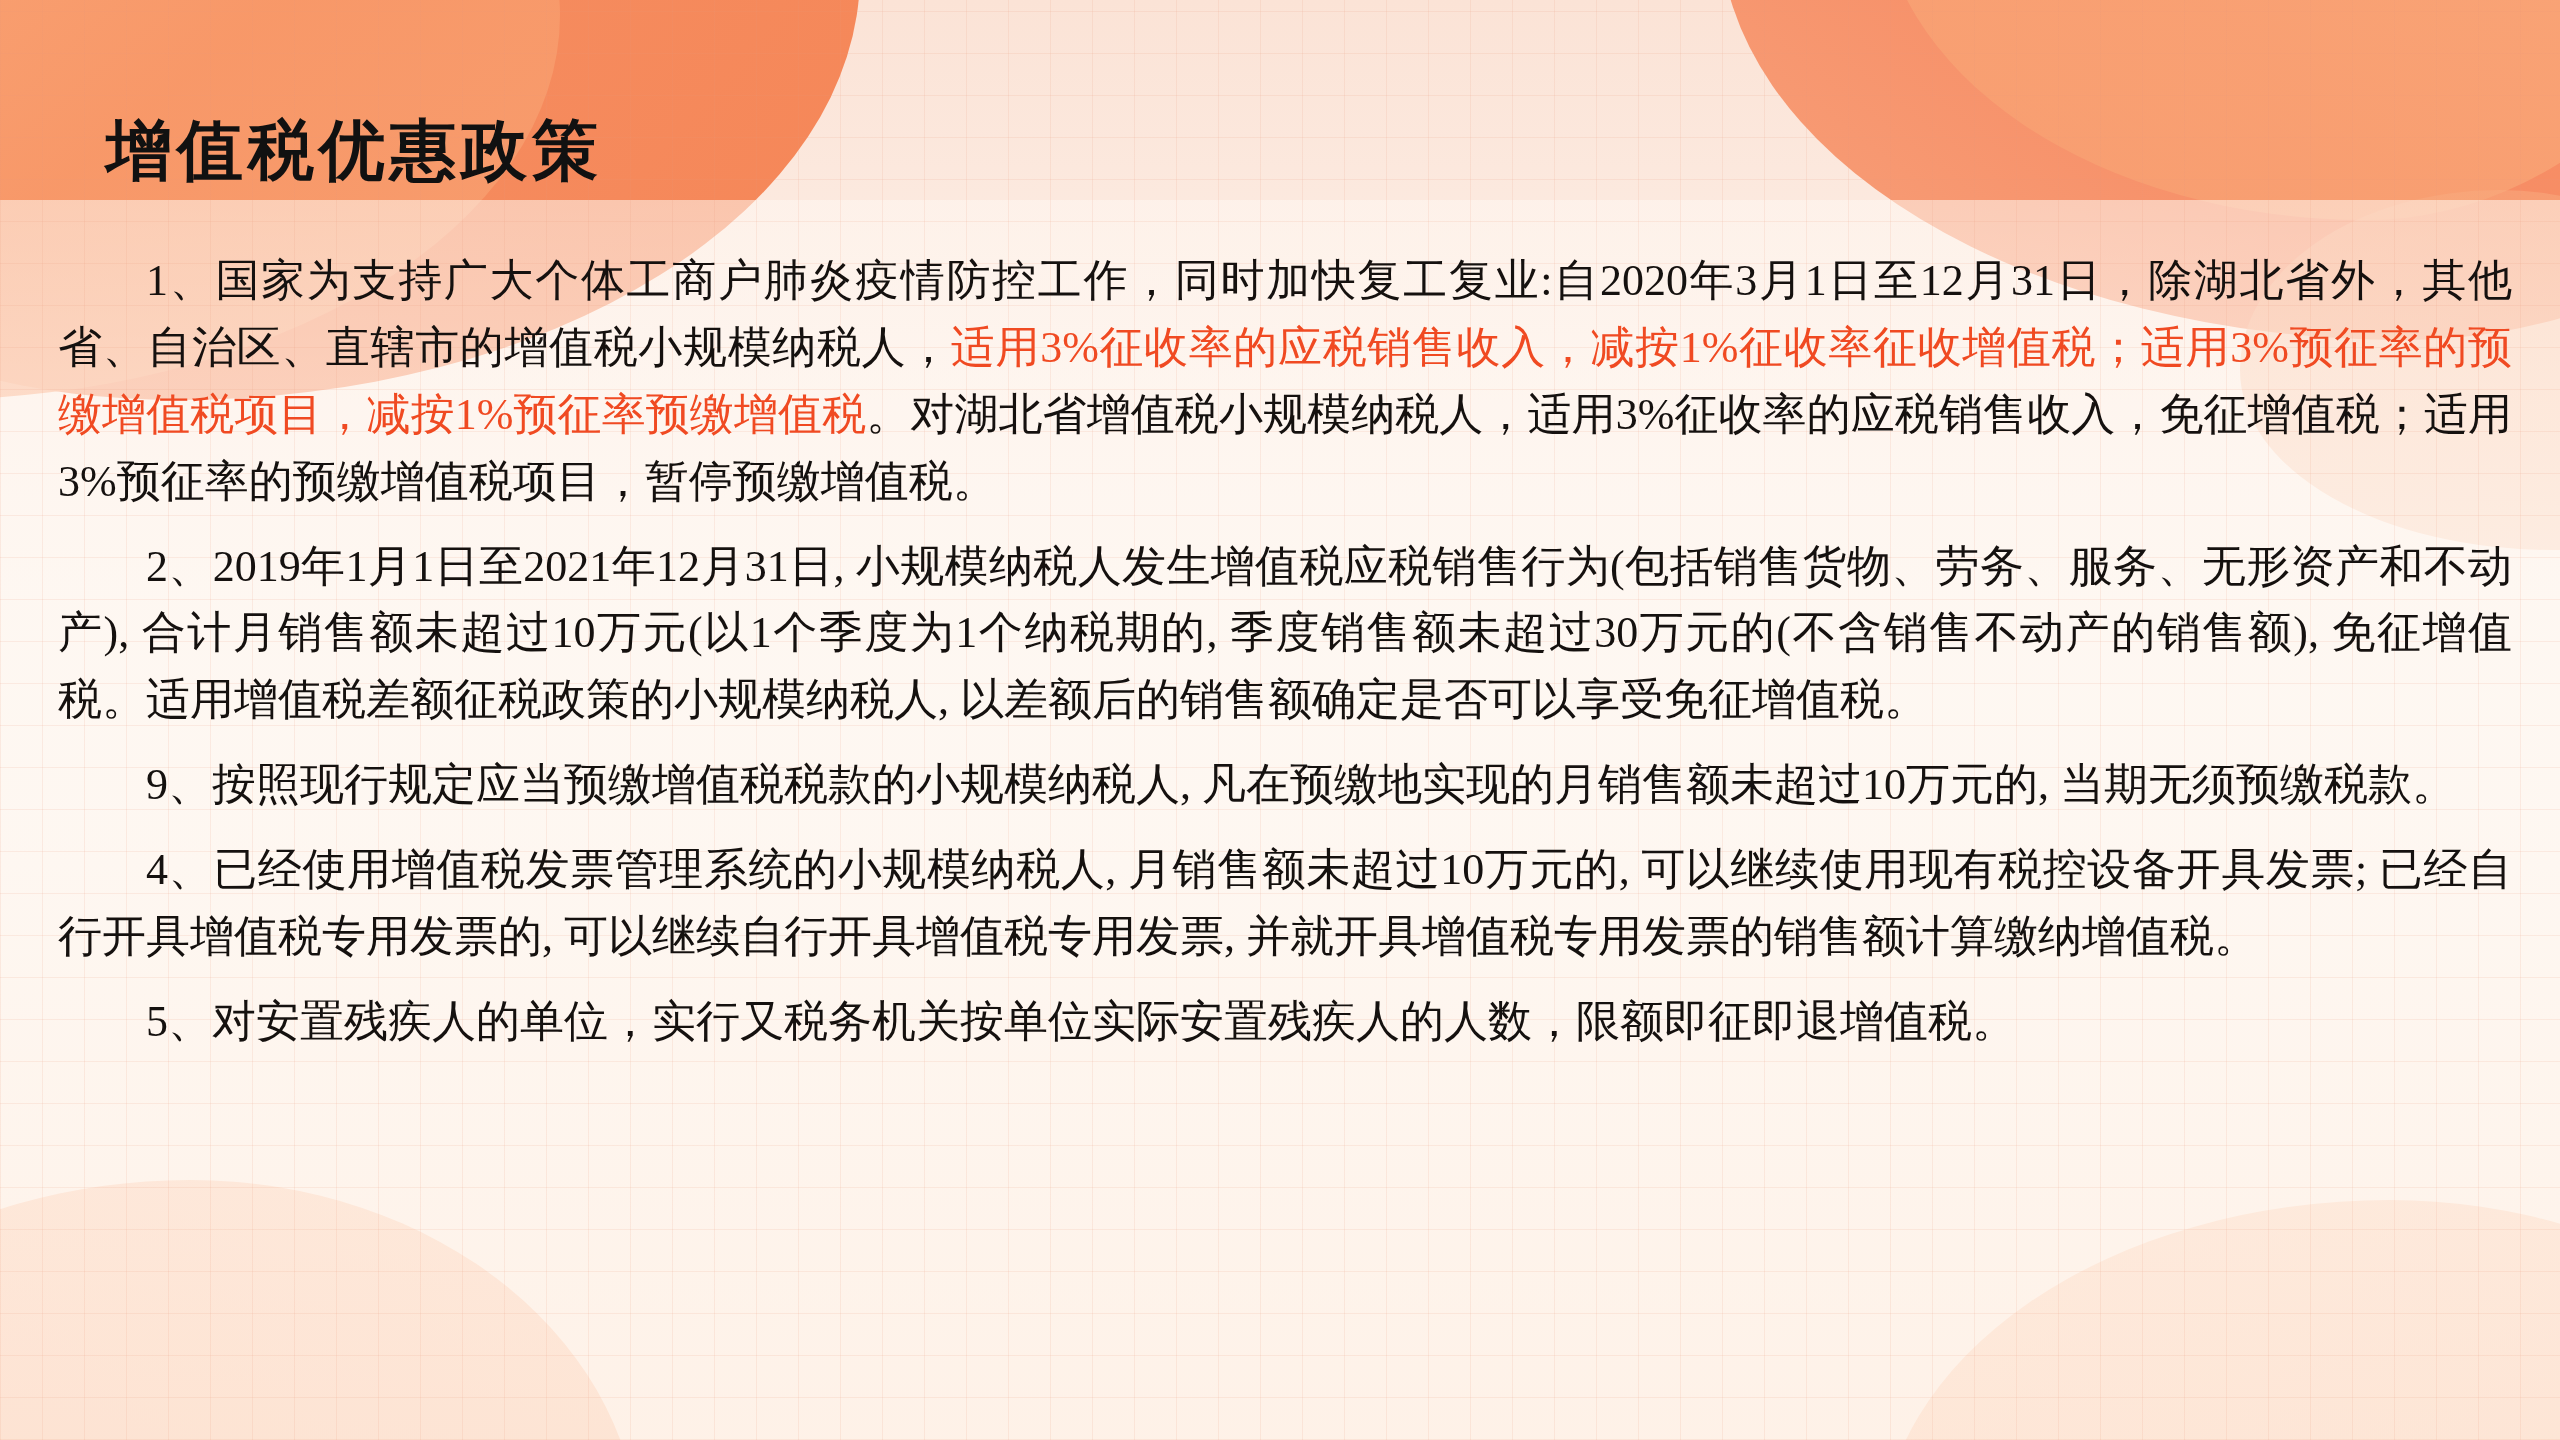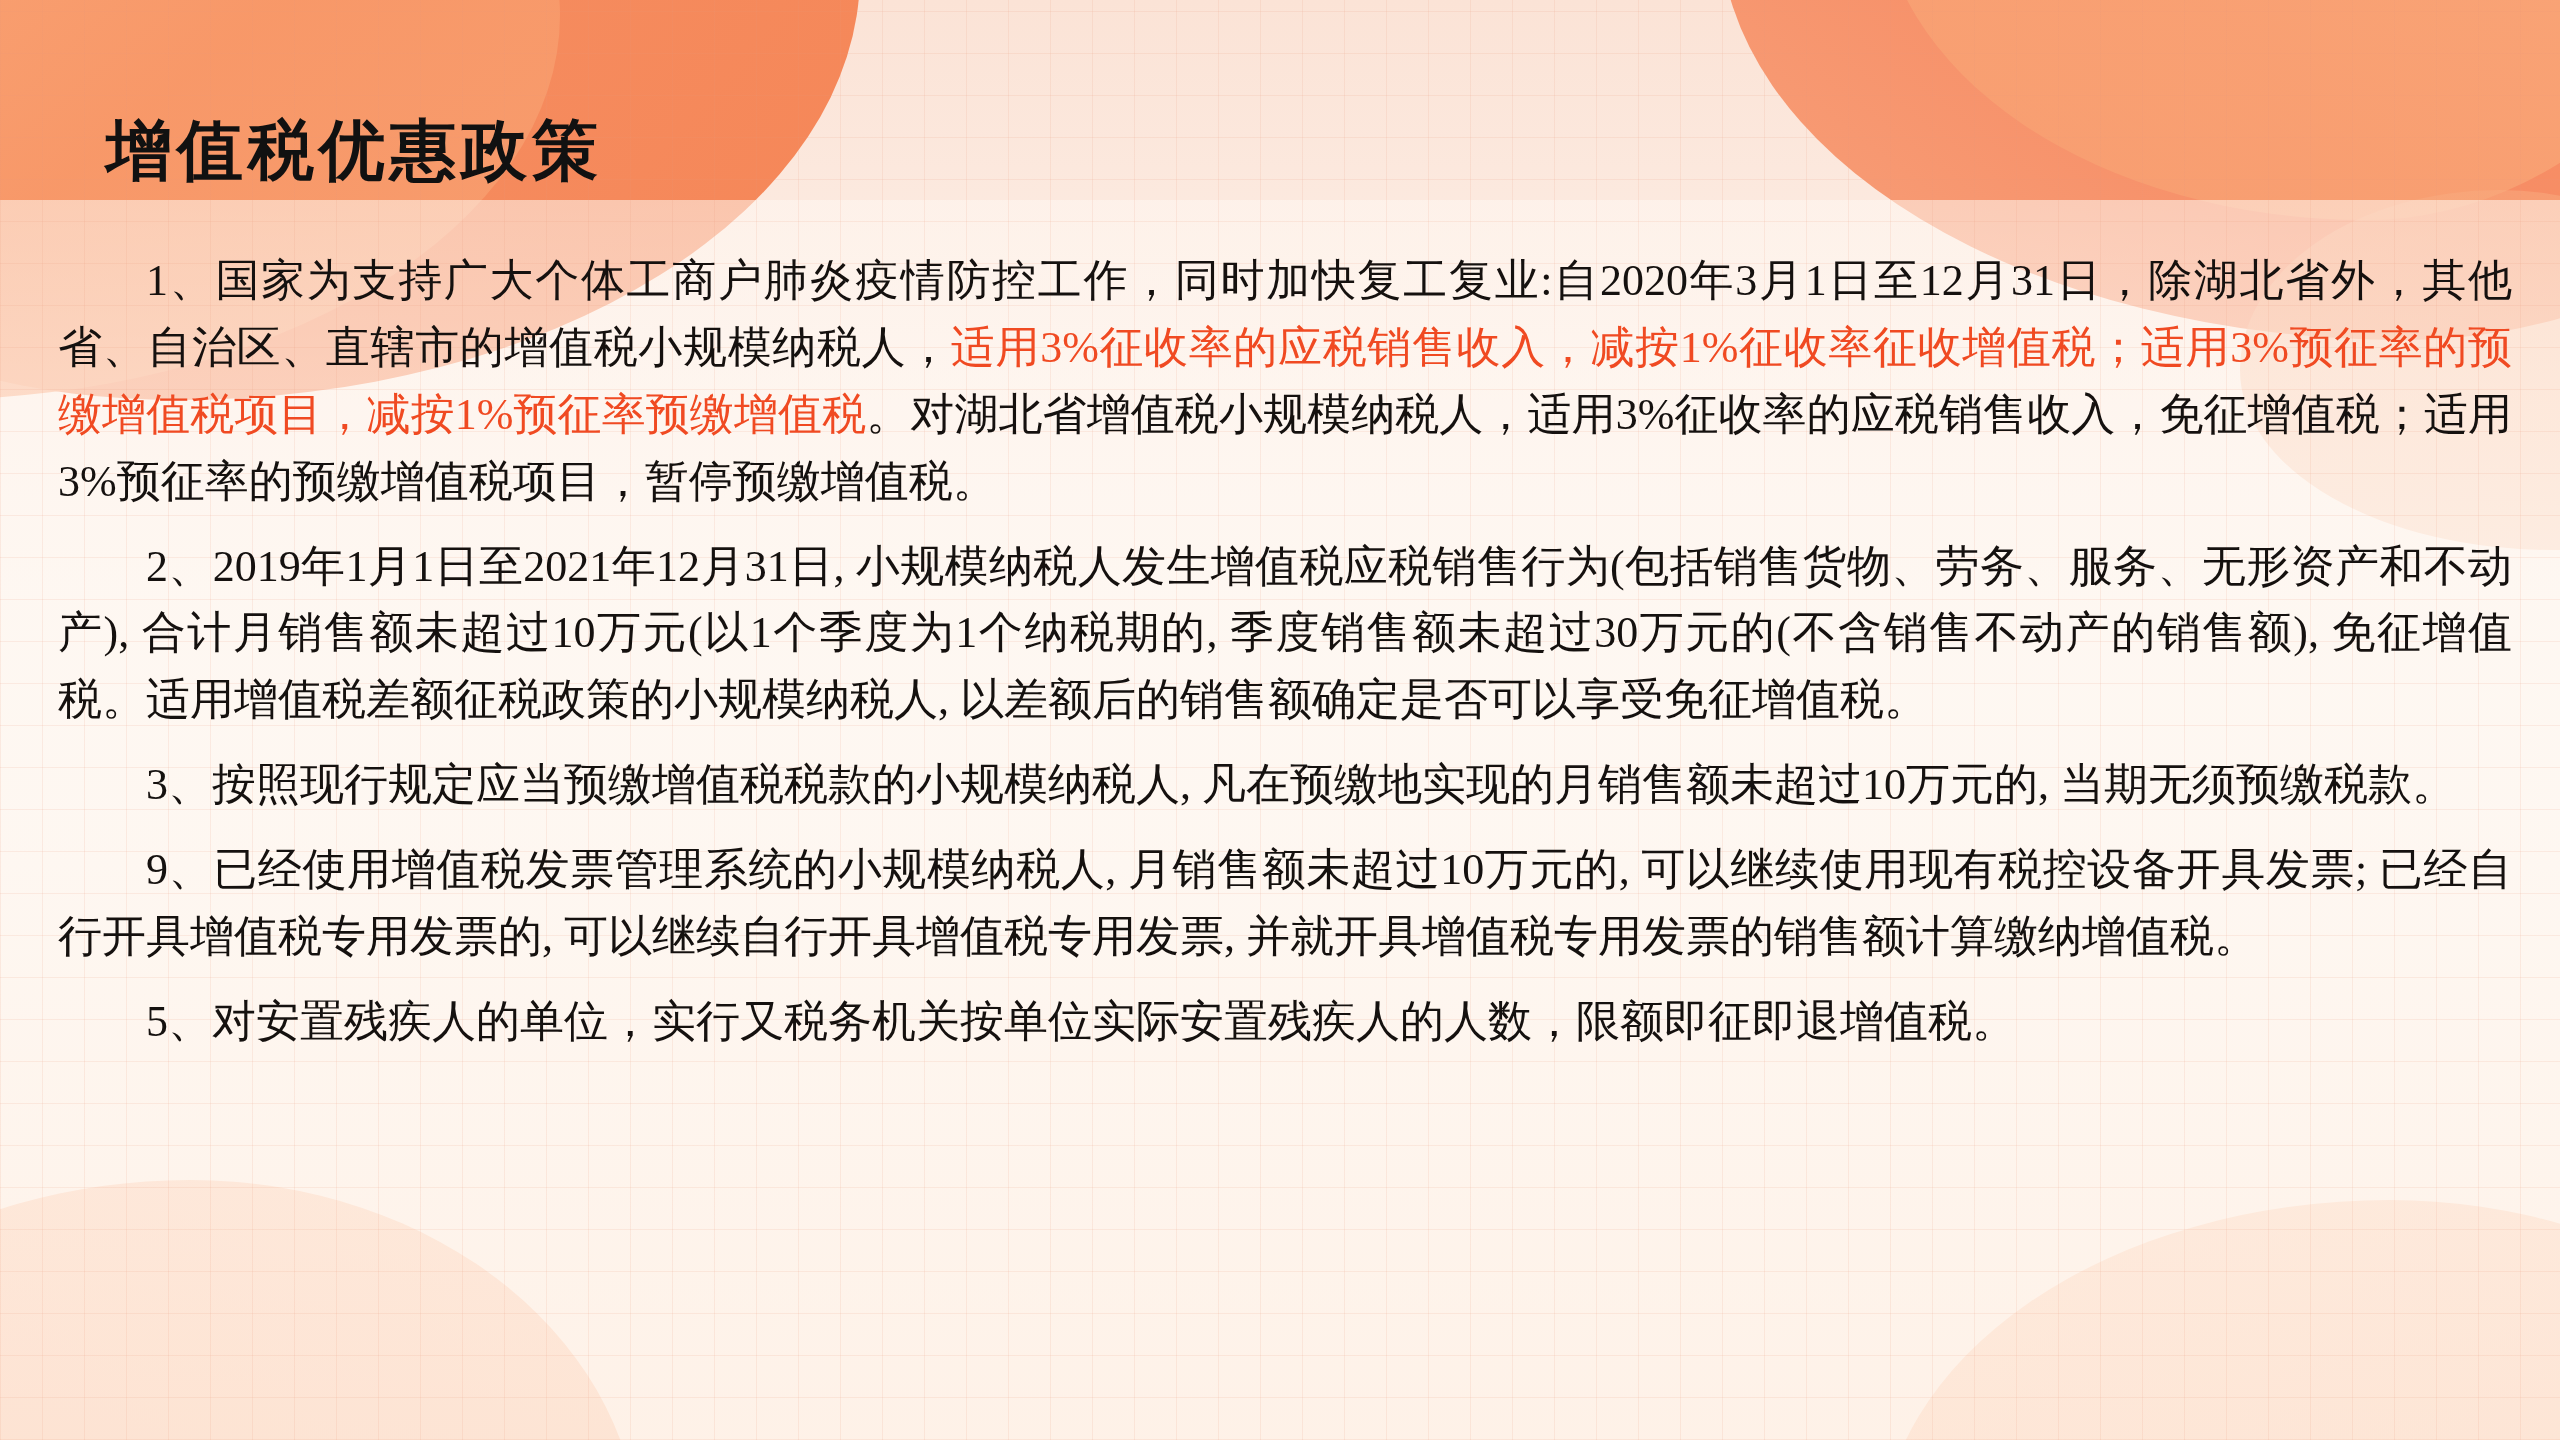--- a/index.html
+++ b/index.html
@@ -166,18 +166,18 @@
   <div class="blob blob-bottom-right"></div>
 
   <div class="body-wash"></div>
   <div class="grid-texture"></div>
 
   <h1 class="title">增值税优惠政策</h1>
 
   <div class="content">
     <p class="para indent"><span>1、国家为支持广大个体工商户肺炎疫情防控工作，同时加快复工复业:自2020年3月1日至12月31日，除湖北省外，其他省、自治区、直辖市的增值税小规模纳税人，</span><span class="hl" style="color: rgb(240, 74, 34);">适用3%征收率的应税销售收入，减按1%征收率征收增值税；适用3%预征率的预缴增值税项目，减按1%预征率预缴增值税</span><span>。对湖北省增值税小规模纳税人，适用3%征收率的应税销售收入，免征增值税；适用3%预征率的预缴增值税项目，暂停预缴增值税。</span></p>
     <p class="para indent gap-before"><span>2、2019年1月1日至2021年12月31日, 小规模纳税人发生增值税应税销售行为(包括销售货物、劳务、服务、无形资产和不动产), 合计月销售额未超过10万元(以1个季度为1个纳税期的, 季度销售额未超过30万元的(不含销售不动产的销售额), 免征增值税。适用增值税差额征税政策的小规模纳税人, 以差额后的销售额确定是否可以享受免征增值税。</span></p>
-    <p class="para indent"><span>3、按照现行规定应当预缴增值税税款的小规模纳税人, 凡在预缴地实现的月销售额未超过10万元的, 当期无须预缴税款。</span></p>
-    <p class="para indent"><span>9、已经使用增值税发票管理系统的小规模纳税人, 月销售额未超过10万元的, 可以继续使用现有税控设备开具发票; 已经自行开具增值税专用发票的, 可以继续自行开具增值税专用发票, 并就开具增值税专用发票的销售额计算缴纳增值税。</span></p>
+    <p class="para indent"><span>9、按照现行规定应当预缴增值税税款的小规模纳税人, 凡在预缴地实现的月销售额未超过10万元的, 当期无须预缴税款。</span></p>
+    <p class="para indent"><span>4、已经使用增值税发票管理系统的小规模纳税人, 月销售额未超过10万元的, 可以继续使用现有税控设备开具发票; 已经自行开具增值税专用发票的, 可以继续自行开具增值税专用发票, 并就开具增值税专用发票的销售额计算缴纳增值税。</span></p>
     <p class="para indent"><span>5、对安置残疾人的单位，实行又税务机关按单位实际安置残疾人的人数，限额即征即退增值税。</span></p>
   </div>
 
 </div>
 
 </body></html>

